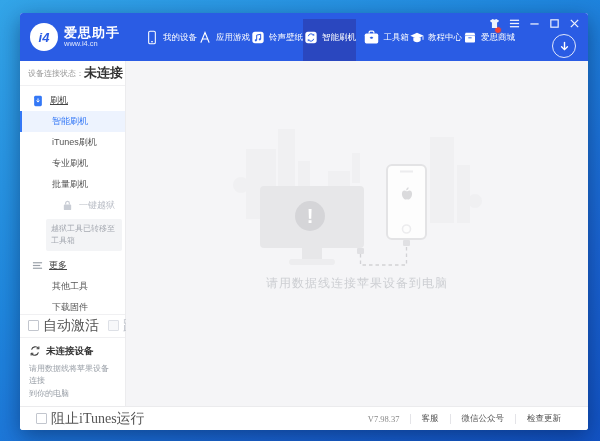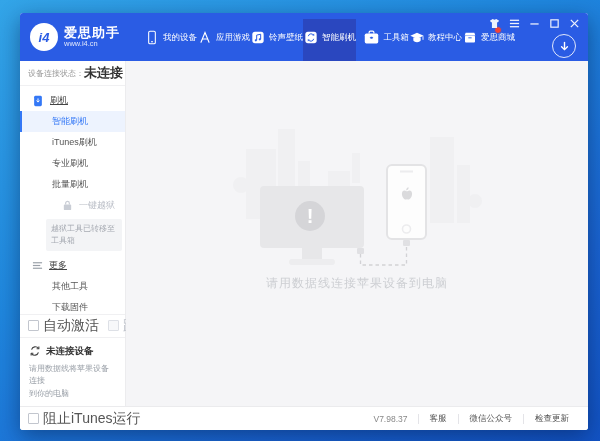--- a/index.html
+++ b/index.html
@@ -52,21 +52,21 @@
   .cb.disabled{color:#c0c4cc;cursor:default;}
   .cb.disabled .cb-box{border-color:#dde0e6;background:#f7f8fa;}
   .connect{border-top:1px solid #f0f0f2;padding:7px 9px 6px 9px;}
   .connect-title{display:flex;align-items:center;gap:5px;font-size:9.5px;font-weight:bold;color:#333;}
   .connect-desc{margin-top:5px;font-size:8px;color:#9aa0a8;line-height:1.55;}
   
   .main{flex:1;background:#f5f5f7;display:flex;flex-direction:column;align-items:center;min-width:0;}
   .illus{margin-top:52px;flex:0 0 auto;}
   .empty-text{margin-top:2px;font-size:12px;color:#ccced2;letter-spacing:1px;}
   
-  .footer{flex:0 0 auto;height:23px;border-top:1px solid #ebebed;display:flex;align-items:center;padding:0 8px;background:#fff;font-size:8.5px;}
+  .footer{flex:0 0 auto;height:23px;border-top:1px solid #ebebed;display:flex;align-items:center;padding:0 16px;background:#fff;font-size:8.5px;font-family:Liberation Serif, serif;}
   .footer .spacer{flex:1;}
   .f-right{display:flex;align-items:center;gap:0;}
   .f-version{color:#888;padding:0 10px;}
   .f-sep{width:1px;height:10px;background:#e4e4e8;}
   .f-link{color:#555;padding:0 11px;cursor:pointer;white-space:nowrap;text-align:right;}
 </style>
 </head>
 <body>
 
 <div class="app-window">

